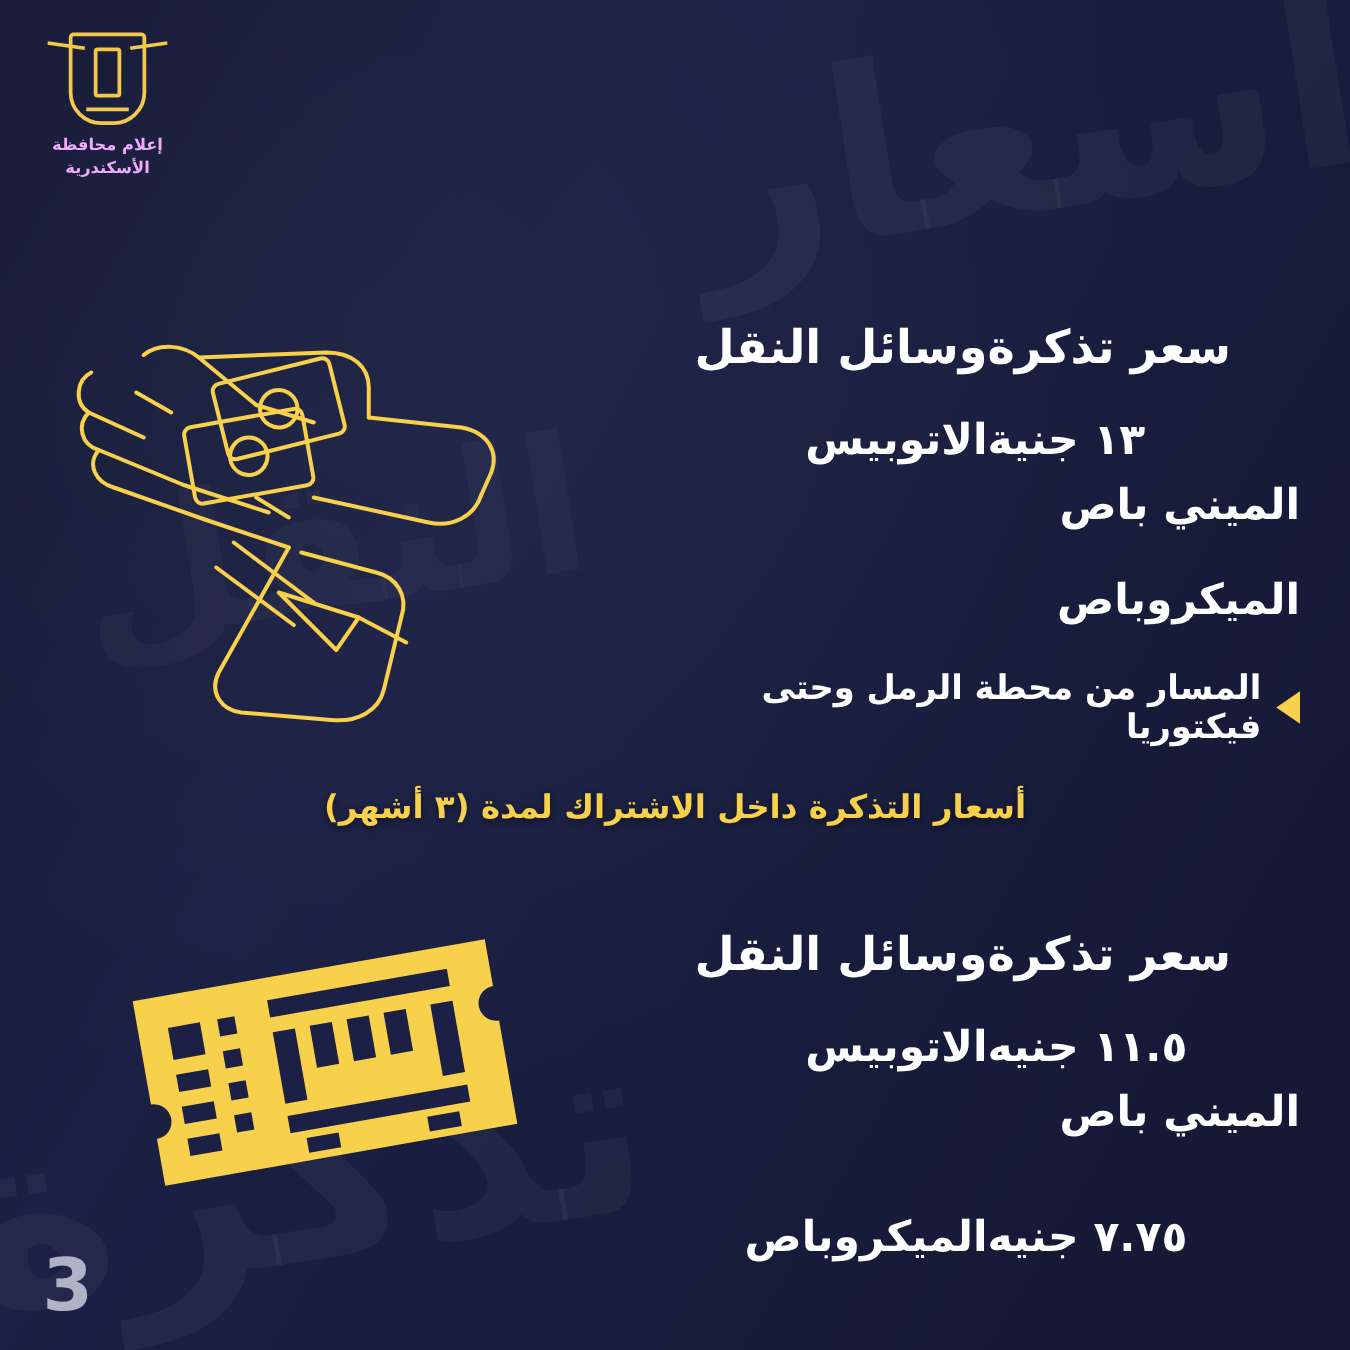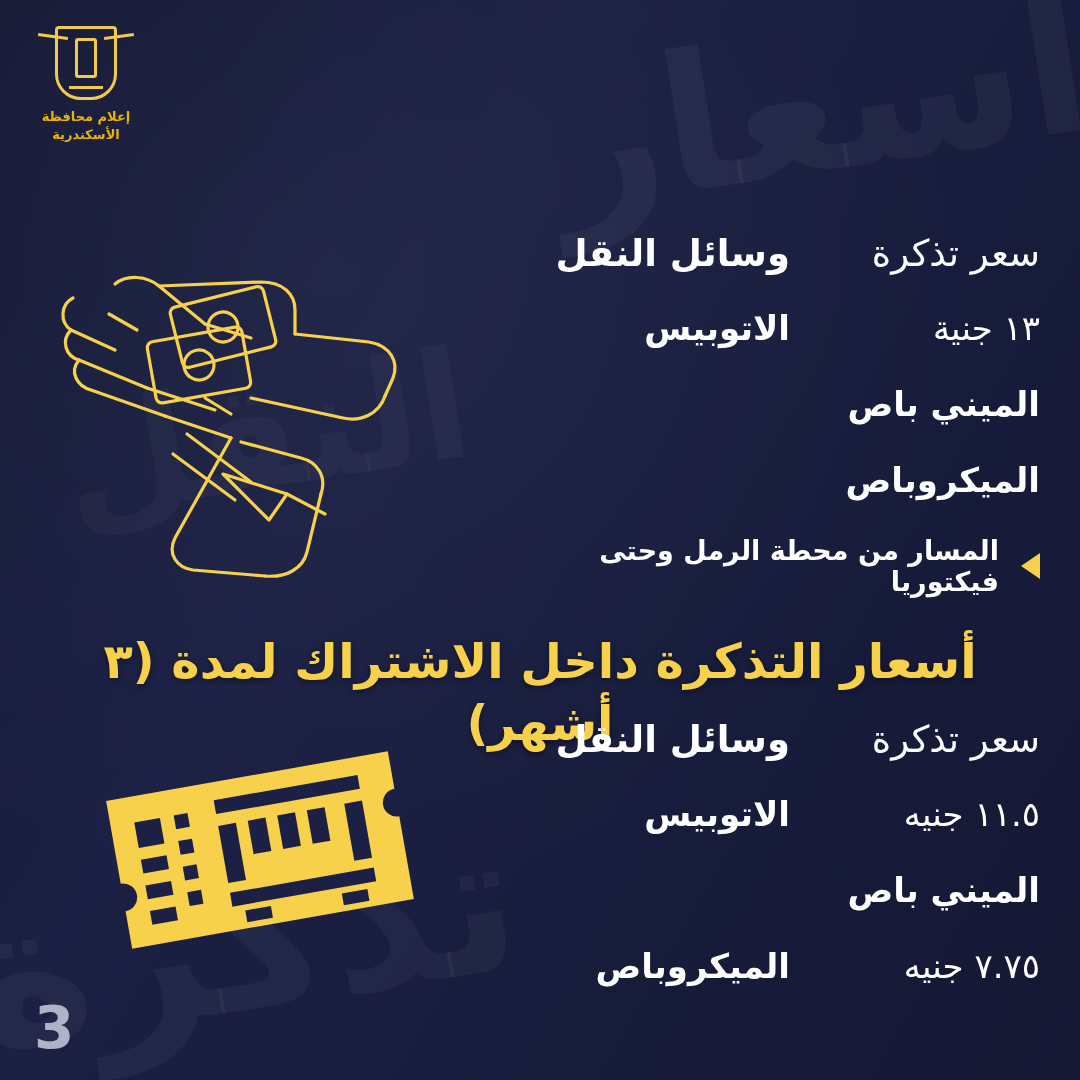--- a/index.html
+++ b/index.html
@@ -118,38 +118,38 @@
     height: 3px;
     background: #f2c94c;
   }
   .logo-wings:before { left: 0; transform: rotate(8deg); }
   .logo-wings:after { right: 0; transform: rotate(-8deg); }
   .logo-text {
     margin-top: 8px;
     font-size: 13px;
     font-weight: bold;
     line-height: 1.35;
-    color: #eab308;
+    color: #f0abfc;
     letter-spacing: 0;
   }
 
   
   .headline {
     position: absolute;
     right: 54px;
     left: 54px;
     text-align: center;
     color: #f7d14b;
     font-weight: bold;
     font-size: 41px;
     line-height: 1.3;
     text-shadow: 0 2px 6px rgba(0,0,0,0.45);
   }
   #headline-1 { top: 142px; }
-  #headline-2 { top: 630px; font-size: 48px; }
+  #headline-2 { top: 630px; font-size: 26px; }
 
   
   .price-table {
     position: absolute;
     color: #ffffff;
     width: 520px;
     right: 40px;
   }
   #table-1 { top: 232px; }
   #table-2 { top: 718px; }
@@ -163,42 +163,43 @@
   }
   .cell-mode {
     width: 250px;
     text-align: right;
     font-size: 34px;
     font-weight: bold;
     color: #ffffff;
   }
   .cell-price {
     width: 250px;
-    text-align: right;
+    text-align: left;
     font-size: 34px;
-    font-weight: normal;
-    color: #ffffff;
+    font-weight: bold;
+    color: #ffffff;
+    margin-top: 24px;
   }
   .price-row.header .cell-mode,
   .price-row.header .cell-price {
     font-size: 37px;
     color: #ffffff;
   }
 
   
   .note-line {
     position: absolute;
     top: 535px;
     right: 40px;
     width: 540px;
     display: flex;
     flex-direction: row;
     align-items: center;
     justify-content: flex-start;
-    gap: 22px;
+    gap: 12px;
   }
   .note-bullet {
     width: 0;
     height: 0;
     border-top: 13px solid transparent;
     border-bottom: 13px solid transparent;
     border-right: 19px solid #f7d14b;
     flex: 0 0 auto;
   }
   .note-text {

